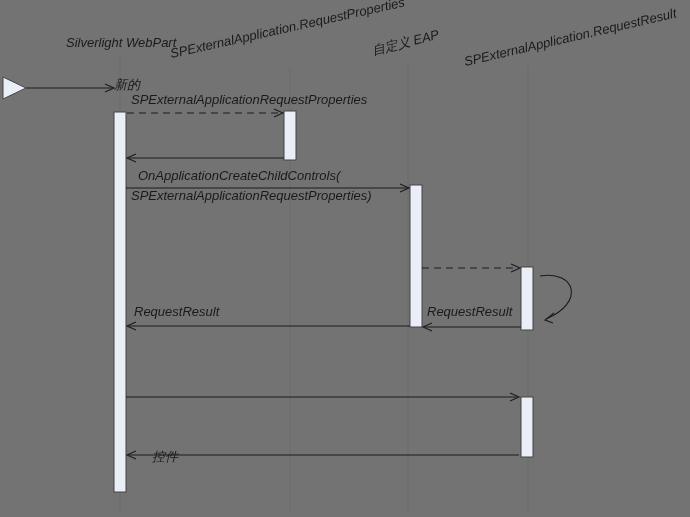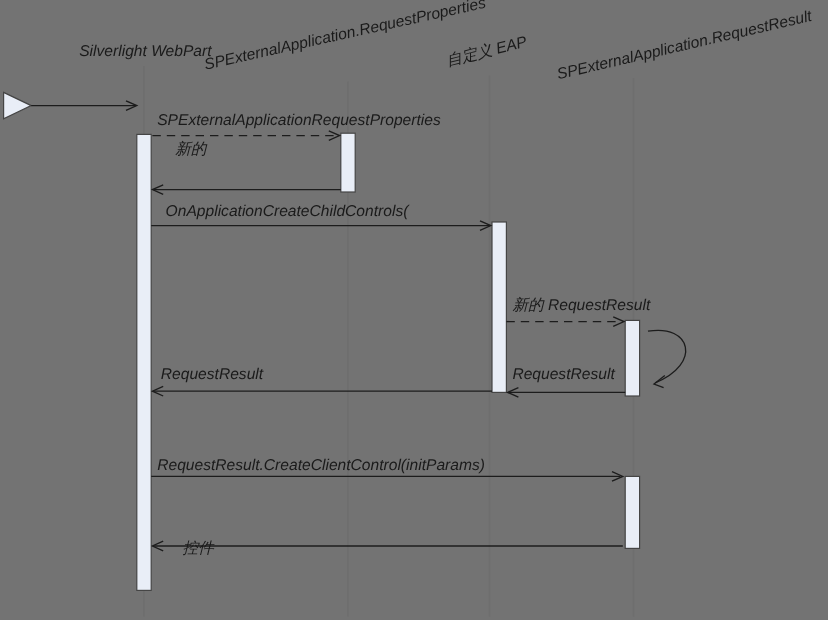--- a/index.html
+++ b/index.html
@@ -95,28 +95,27 @@
 
   <div class="lbl" style="left:66px;top:36px;">Silverlight WebPart</div>
 
   <div class="lbl rot rot-l2" style="left:172px;top:47px;">SPExternalApplication.RequestProperties</div>
 
   <div class="lbl rot rot-l3" style="left:374px;top:44px;">自定义 EAP</div>
 
   <div class="lbl rot rot-l4" style="left:466px;top:55px;">SPExternalApplication.RequestResult</div>
 
 
-  <div class="lbl" style="left:146px;top:78px;margin-top:39px;">新的</div>
+  <div class="lbl" style="left:114px;top:78px;">新的</div>
   <div class="lbl" style="left:131px;top:93px;text-align:center;">SPExternalApplicationRequestProperties</div>
 
   <div class="lbl" style="left:138px;top:169px;">OnApplicationCreateChildControls(</div>
+  <div class="lbl" style="left:131px;top:189px;">SPExternalApplicationRequestProperties)</div>
 
-  <div class="lbl" style="left:427px;top:247px;">新的 RequestResult</div>
 
 
   <div class="lbl" style="left:134px;top:305px;">RequestResult</div>
 
   <div class="lbl" style="left:427px;top:305px;">RequestResult</div>
 
-  <div class="lbl" style="left:131px;top:381px;">RequestResult.CreateClientControl(initParams)</div>
 
   <div class="lbl" style="left:152px;top:450px;">控件</div>
 </div>
 
 </body></html>

